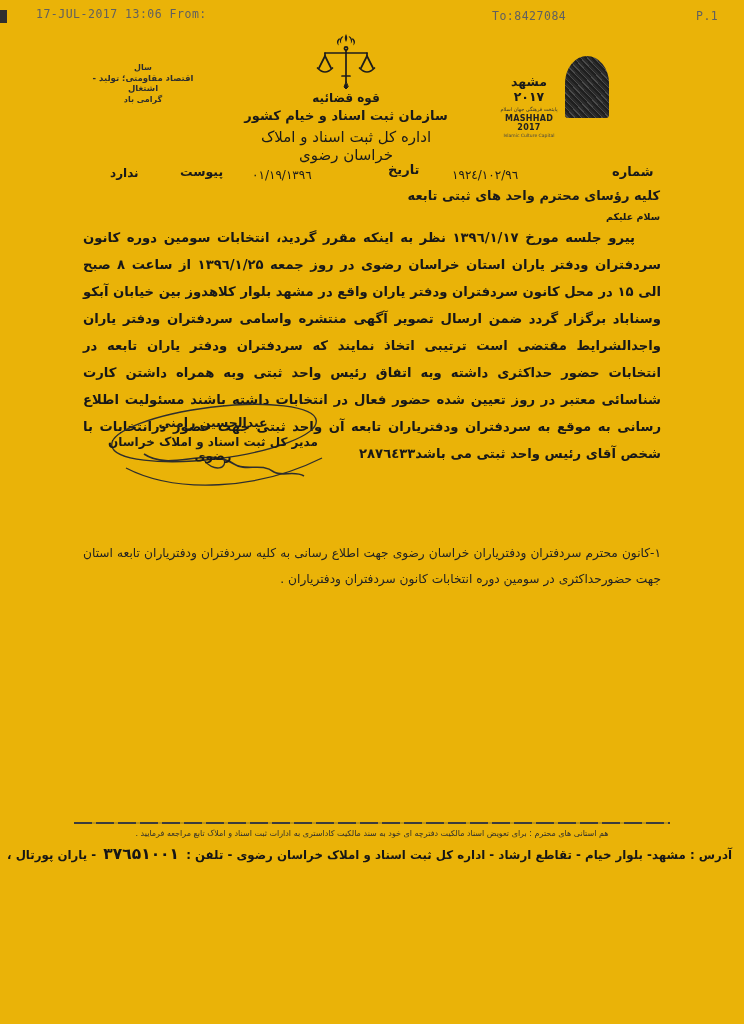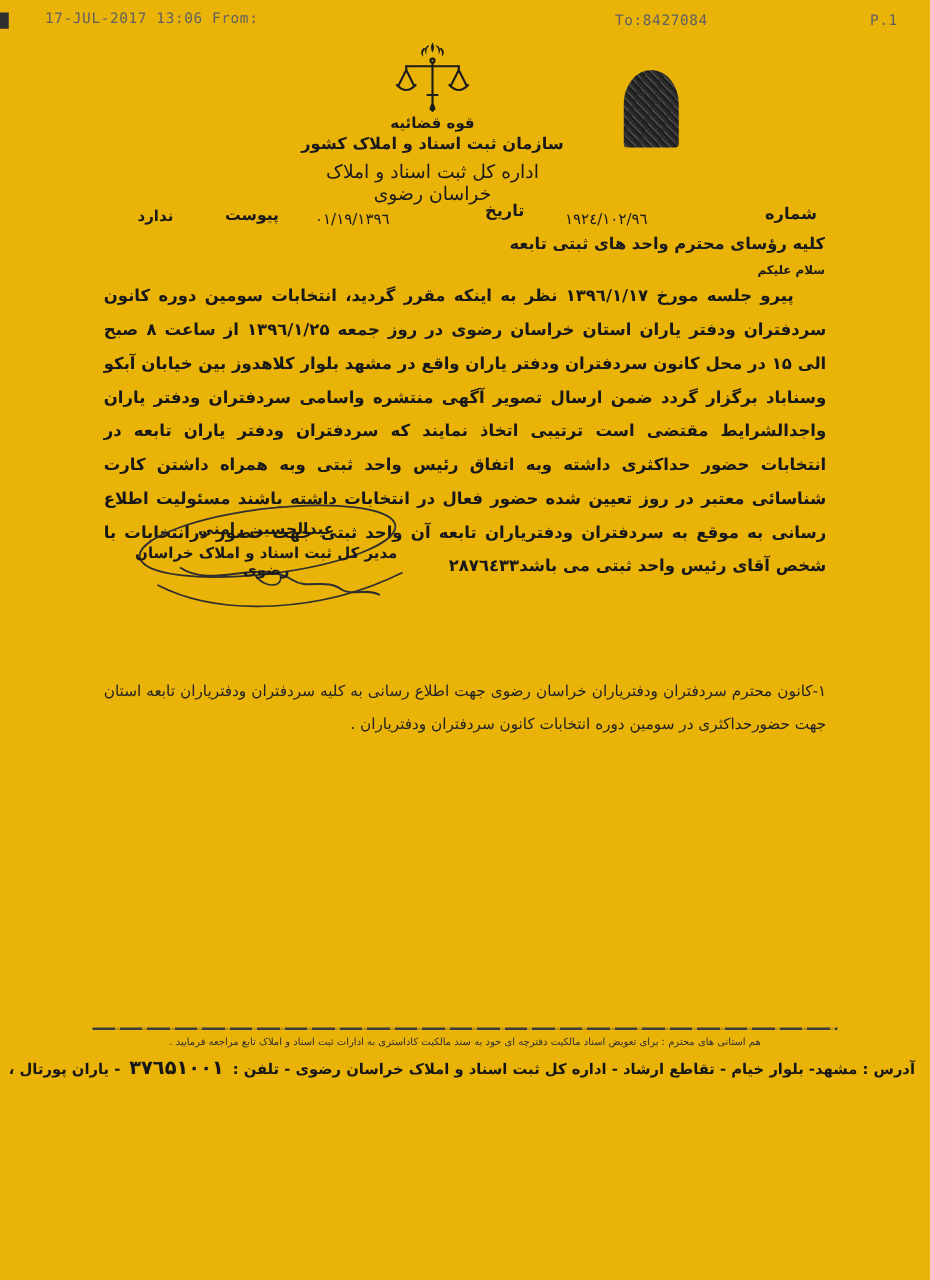--- a/index.html
+++ b/index.html
@@ -110,26 +110,37 @@
         <path d="M12 24 L6 36 M12 24 L18 36"></path>
         <path d="M4.5 36 Q12 44 19.5 36"></path>
         <path d="M54 24 L48 36 M54 24 L60 36"></path>
         <path d="M46.5 36 Q54 44 61.5 36"></path>
         <line x1="33" y1="21" x2="33" y2="50"></line>
         <line x1="29" y1="44" x2="37" y2="44"></line>
         <path d="M33 50 l-2 5 l2 2 l2 -2 Z" fill="#1c1c1c" stroke-width="1"></path>
       </g>
     </svg>
     <div class="lh-judiciary">قوه قضائیه</div>
-    <div class="lh-org">سازمان ثبت اسناد و املاک کشور</div>
+    <div class="lh-org">سازمان ثبت اسناد و خیام کشور</div>
     <div class="lh-office">اداره کل ثبت اسناد و املاک خراسان رضوی</div>
   </div>
 
+  <div class="stamp-slogan">
+    <div class="ss-1">سال</div>
+    <div class="ss-2">اقتصاد مقاومتی؛ تولید - اشتغال</div>
+    <div class="ss-3">گرامی باد</div>
+  </div>
 
   <div class="stamp-mashhad">
+    <div class="sm-text">
+      <div class="sm-title">مشهد ۲۰۱۷</div>
+      <div class="sm-fa">پایتخت فرهنگی جهان اسلام</div>
+      <div class="sm-latin">MASHHAD 2017</div>
+      <div class="sm-en">Islamic Culture Capital</div>
+    </div>
     <div class="sm-dome"></div>
   </div>
 
   <span class="ref ref-no-label ref-label">شماره</span>
   <span class="ref ref-no-value">۱۰۲/۹٦/۱۹۲٤</span>
   <span class="ref ref-date-label ref-label">تاریخ</span>
   <span class="ref ref-date-value">۱۳۹٦/۰۱/۱۹</span>
   <span class="ref ref-att-label ref-label">پیوست</span>
   <span class="ref ref-att-value">ندارد</span>
 

